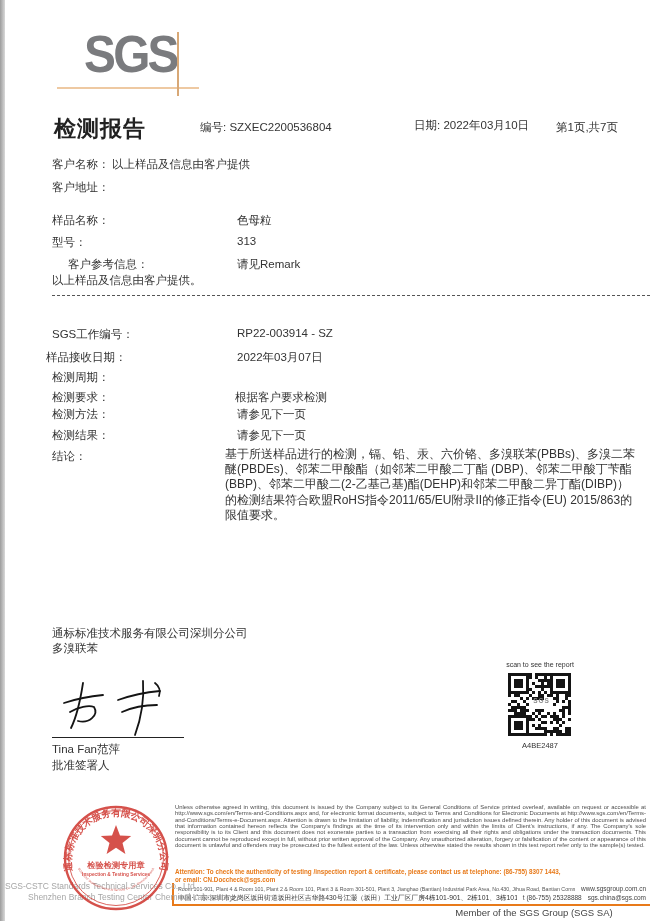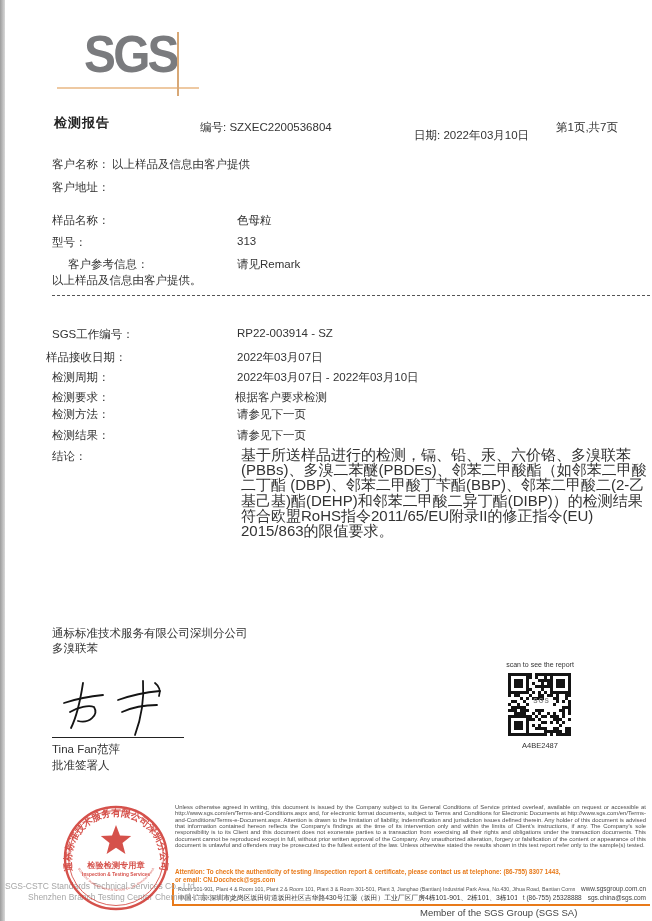--- a/index.html
+++ b/index.html
@@ -5,23 +5,23 @@
   html,body{margin:0;padding:0;background:#ffffff;}
   #page{position:relative;width:652px;height:921px;background:#fff;overflow:hidden;
         font-family:"Liberation Sans",sans-serif;color:#333;}
   .edge{position:absolute;left:0;top:0;width:5px;height:921px;
         background:linear-gradient(90deg,#9c9c9c,#d9d9d9);}
   .t{position:absolute;white-space:nowrap;font-size:11.5px;color:#333;}
   .logo{position:absolute;left:84px;top:28px;font-size:52px;font-weight:700;color:#7a7b7e;
         letter-spacing:-3px;transform:scaleX(.92);transform-origin:left;line-height:1;}
   .logo-hline{position:absolute;left:57px;top:87px;width:142px;height:2px;background:#eec9a2;}
   .logo-vline{position:absolute;left:177px;top:32px;width:2px;height:64px;background:#d8a876;}
-  .report-title{position:absolute;left:54px;top:114px;font-size:13px;font-weight:700;color:#222;letter-spacing:1px;}
+  .report-title{position:absolute;left:54px;top:114px;font-size:22px;font-weight:700;color:#222;letter-spacing:1px;}
   .dashed{position:absolute;left:52px;top:295px;width:598px;border-top:1.2px dashed #555;}
-  .conclusion{position:absolute;left:241px;top:447px;width:412px;font-size:15px;
+  .conclusion{position:absolute;left:225px;top:447px;width:412px;font-size:12px;
               line-height:15.2px;color:#333;white-space:normal;}
   .sig-line{position:absolute;left:52px;top:737px;width:132px;height:1.4px;background:#222;}
   .sig-svg{position:absolute;left:58px;top:676px;}
   
   .qr-caption{position:absolute;left:496px;top:661px;width:88px;text-align:center;font-size:7px;color:#333;}
   #qr-box{position:absolute;left:506px;top:671px;width:67px;height:67px;background:#fff;padding:2px;}
   #qr-grid{display:grid;grid-template-columns:repeat(21,3px);grid-auto-rows:3px;}
   .qm{background:#fff;} .qm.d{background:#141414;}
   .qr-center{position:absolute;left:506px;top:697px;width:71px;text-align:center;
              font-size:6.5px;font-weight:700;color:#8a8a8a;letter-spacing:1px;}
@@ -30,39 +30,39 @@
   .legal{position:absolute;left:175px;top:804px;width:471px;font-size:5.9px;line-height:6.35px;
          color:#4d4d4d;text-align:justify;white-space:normal;}
   .attn{position:absolute;left:175px;width:471px;font-size:6.3px;font-weight:700;color:#e87a1a;white-space:nowrap;}
   .addr-row{position:absolute;left:178px;width:468px;display:flex;justify-content:space-between;align-items:baseline;}
   .addr-en{font-size:5.3px;color:#555;white-space:nowrap;overflow:hidden;}
   .addr-cn{font-size:6.8px;color:#333;white-space:nowrap;overflow:hidden;}
   .addr-right{font-size:6.5px;color:#444;white-space:nowrap;margin-left:6px;}
   .o-vline{position:absolute;left:172px;top:883px;width:2px;height:21px;background:#e87a1a;}
   .o-hline{position:absolute;left:172px;top:904px;width:478px;height:2px;background:#e87a1a;}
   .gray-co{position:absolute;font-size:8.5px;color:#a6a6a6;white-space:nowrap;}
-  .member{position:absolute;left:420px;top:907px;width:228px;text-align:left;font-size:9.5px;color:#444;}
+  .member{position:absolute;left:420px;top:907px;width:228px;text-align:center;font-size:9.5px;color:#444;}
   .stamp{position:absolute;left:56px;top:798px;opacity:.88;}
 </style>
 </head>
 <body>
 
 <div id="page">
   <div class="edge"></div>
 
   <div class="logo">SGS</div>
   <div class="logo-hline"></div>
   <div class="logo-vline"></div>
 
   <div class="report-title">检测报告</div>
   <div class="t" style="left:200px;top:120px">
     <span>编号:</span>
     <span>SZXEC2200536804</span>
   </div>
-  <div class="t" style="left:414px;top:128px">
+  <div class="t" style="left:414px;top:118px">
     <span>日期:</span>
     <span>2022年03月10日</span>
   </div>
   <div class="t" style="left:556px;top:120px">第1页,共7页</div>
 
   <div class="t" style="left:52px;top:157px">客户名称：</div>
   <div class="t" style="left:112px;top:157px">以上样品及信息由客户提供</div>
   <div class="t" style="left:52px;top:180px">客户地址：</div>
 
   <div class="t" style="left:52px;top:213px">样品名称：</div>
@@ -73,21 +73,20 @@
   <div class="t" style="left:237px;top:257px">请见Remark</div>
   <div class="t" style="left:52px;top:273px">以上样品及信息由客户提供。</div>
 
   <div class="dashed"></div>
 
   <div class="t" style="left:52px;top:327px">SGS工作编号：</div>
   <div class="t" style="left:237px;top:327px">RP22-003914 - SZ</div>
   <div class="t" style="left:46px;top:350px">样品接收日期：</div>
   <div class="t" style="left:237px;top:350px">2022年03月07日</div>
   <div class="t" style="left:52px;top:370px">检测周期：</div>
-  <div class="t" style="left:237px;top:370px">2022年03月07日 - 2022年03月10日</div>
   <div class="t" style="left:52px;top:390px">检测要求：</div>
   <div class="t" style="left:235px;top:390px">根据客户要求检测</div>
   <div class="t" style="left:52px;top:407px">检测方法：</div>
   <div class="t" style="left:237px;top:407px">请参见下一页</div>
   <div class="t" style="left:52px;top:428px">检测结果：</div>
   <div class="t" style="left:237px;top:428px">请参见下一页</div>
   <div class="t" style="left:52px;top:449px">结论：</div>
   <div class="conclusion">基于所送样品进行的检测，镉、铅、汞、六价铬、多溴联苯(PBBs)、多溴二苯醚(PBDEs)、邻苯二甲酸酯（如邻苯二甲酸二丁酯 (DBP)、邻苯二甲酸丁苄酯(BBP)、邻苯二甲酸二(2-乙基己基)酯(DEHP)和邻苯二甲酸二异丁酯(DIBP)）的检测结果符合欧盟RoHS指令2011/65/EU附录II的修正指令(EU) 2015/863的限值要求。</div>
 
   <div class="t" style="left:52px;top:626px">通标标准技术服务有限公司深圳分公司</div>

